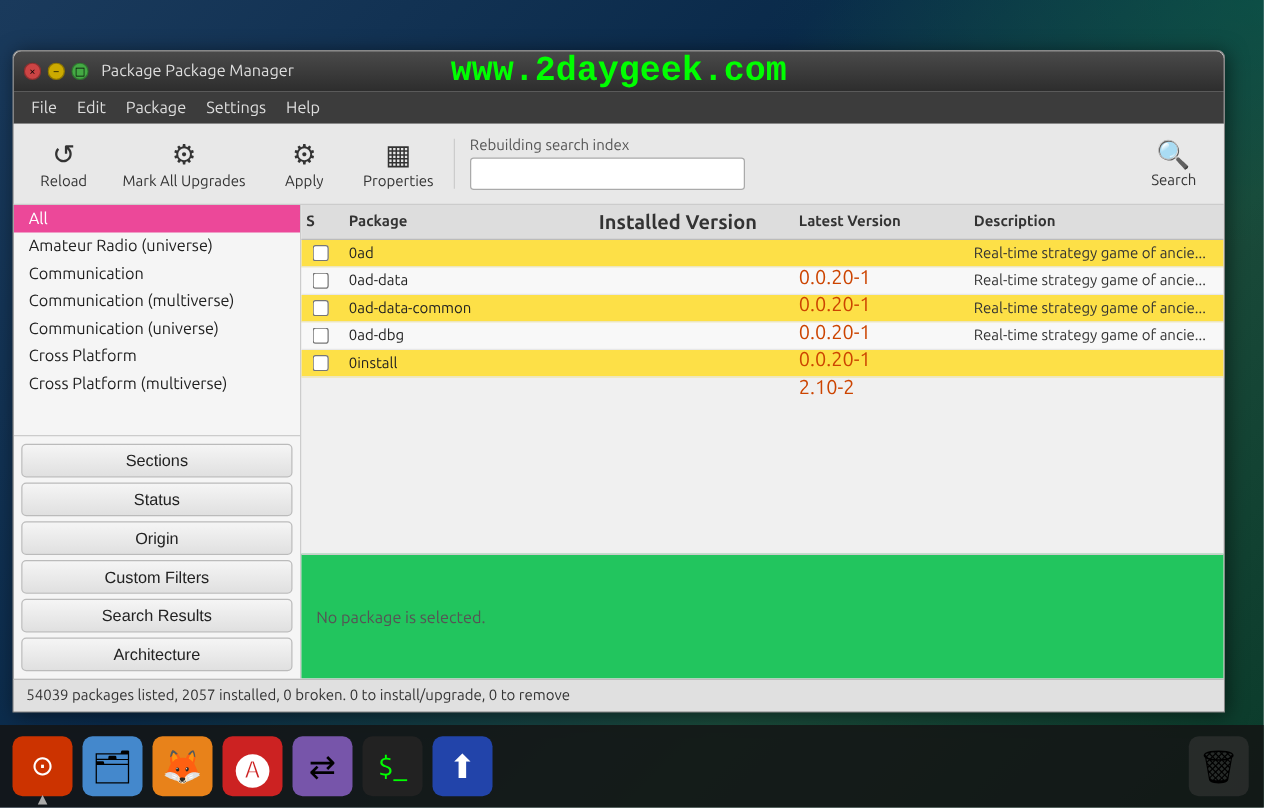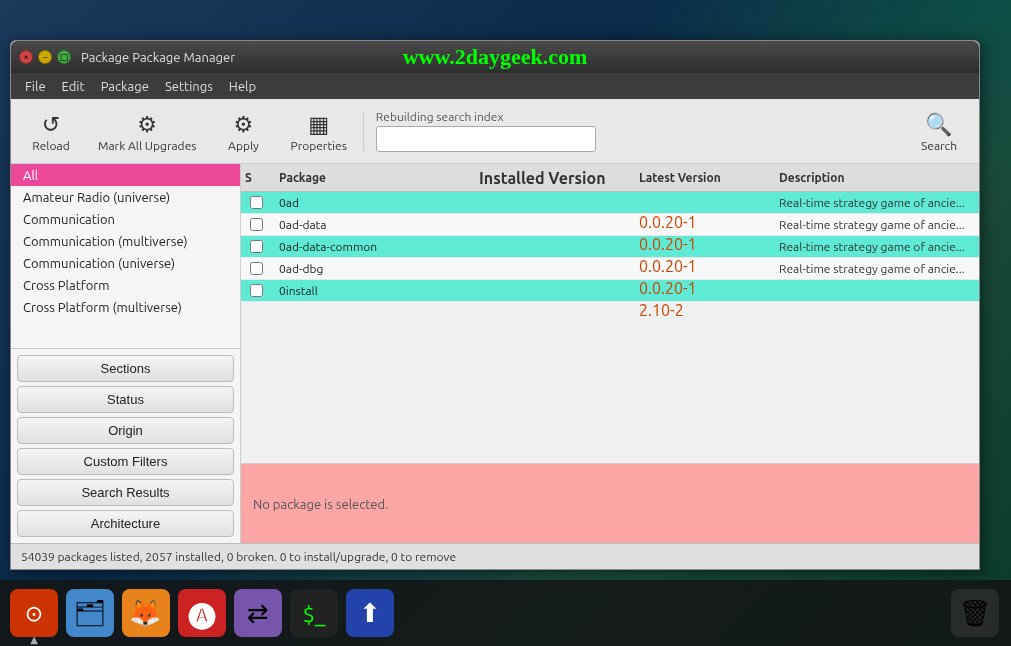--- a/index.html
+++ b/index.html
@@ -66,23 +66,23 @@
     .titlebar-title {
       color: #ddd;
       font-size: 13px;
       margin-left: 10px;
     }
     .titlebar-watermark {
       position: absolute;
       left: 50%;
       transform: translateX(-50%);
       color: #00ff00;
-      font-size: 22px;
+      font-size: 28px;
       font-weight: bold;
-      font-family: Liberation Serif, serif;
+      font-family: Liberation Mono, monospace;
     }
 
     
     .menubar {
       background: #3c3c3c;
       height: 26px;
       display: flex;
       align-items: center;
       padding: 0 6px;
     }
@@ -271,21 +271,21 @@
 
     .pkg-table-body {
       flex: 1;
       overflow-y: auto;
     }
     .pkg-row {
       display: flex;
       align-items: center;
       height: 22px;
       border-bottom: 1px solid #e8e8e8;
-      background: #5eead4;
+      background: #fde047;
     }
     .pkg-row:nth-child(even) { background: #f8f8f8; }
     .pkg-checkbox {
       width: 30px;
       flex-shrink: 0;
       display: flex;
       align-items: center;
       justify-content: center;
     }
     .pkg-checkbox input { cursor: pointer; }
@@ -318,23 +318,23 @@
       padding: 0 8px;
       font-size: 12px;
       color: #333;
       white-space: nowrap;
       overflow: hidden;
       text-overflow: ellipsis;
     }
 
     
     .info-panel {
-      height: 80px;
+      height: 100px;
       border-top: 1px solid #ccc;
-      background: #fca5a5;
+      background: #22c55e;
       display: flex;
       align-items: center;
       padding: 26px 12px;
       font-size: 13px;
       color: #555;
     }
 
     
     .statusbar {
       background: #e0e0e0;

